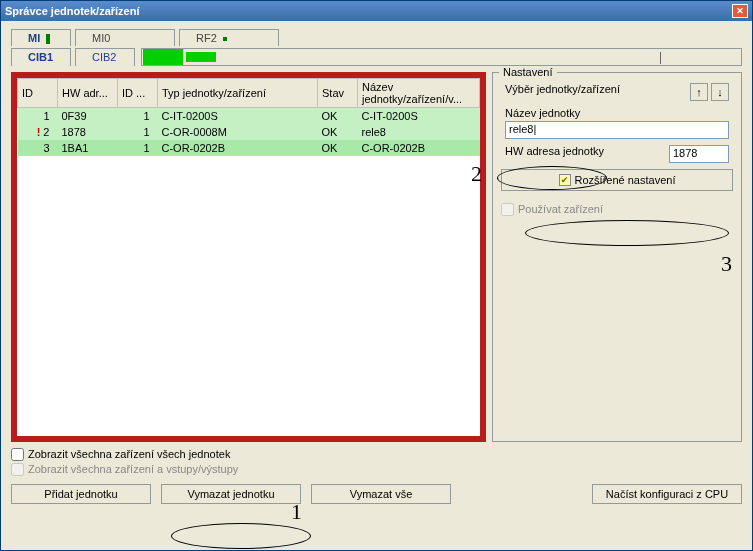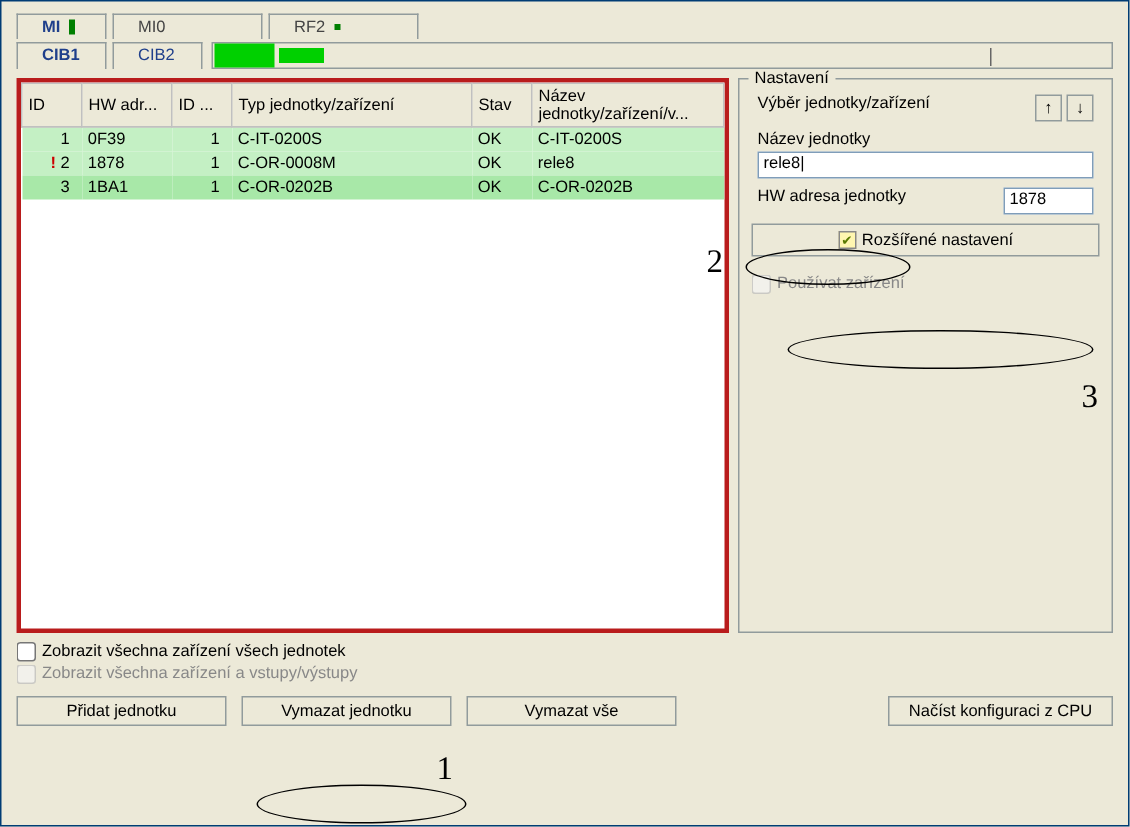--- a/index.html
+++ b/index.html
@@ -12,21 +12,21 @@
   .tabs-row { display: flex; margin-bottom: 2px; }
   .tab { border: 1px solid #919b9c; background: #ece9d8; padding: 2px 16px; margin-right: 4px; border-bottom: none; color: #1f3f8b; font-weight: bold; min-width: 60px; text-align: left; }
   .tab.inactive { color: #444; font-weight: normal; }
   .bar-area { flex: 1; border: 1px solid #919b9c; background: #ece9d8; height: 18px; margin-left: 2px; position:relative; display:flex; align-items:center; }
   .bar-green { background: #00d000; height: 10px; margin: 2px; }
   .bar-green2 { background: #00d000; height: 16px; margin: 1px; }
   .tick { width:1px; height:12px; background:#666; position:absolute; right:80px; top:3px; }
   .row2 .tab { font-weight: bold; color: #1f3f8b; }
   .small-green { display:inline-block; width:4px; height:10px; background:#007f00; vertical-align:middle; margin-left:6px;}
   .main-area { display: flex; margin-top: 6px; }
-  .table-wrap { flex: 1; border: 3px solid #b91c1c; background: #fff; height: 370px; overflow: hidden; }
+  .table-wrap { flex: 1; border: 6px solid #b91c1c; background: #fff; height: 370px; overflow: hidden; }
   table { border-collapse: collapse; width: 100%; }
   th { background: #ece9d8; border: 1px solid #c0c0c0; padding: 2px 4px; text-align: left; font-weight: normal; color: #000; }
   td { padding: 2px 4px; border-bottom: 0; }
   tr.row-green td { background: #c4f0c4; }
   tr.row-sel td { background: #a8e8a8; }
   td.r { text-align: right; padding-right: 8px; }
   .warn-icon { color: #c00; font-weight: bold; }
   .side-panel { width: 250px; margin-left: 6px; border: 1px solid #919b9c; padding: 4px 8px 8px 8px; position: relative; height: 370px; }
   .side-panel .legend { position: absolute; top: -7px; left: 6px; background: #ece9d8; padding: 0 4px; }
   .field-row { margin: 6px 4px; }
@@ -46,20 +46,24 @@
   .btn { border:1px solid #919b9c; background:#ece9d8; padding: 3px 0; width:140px; text-align:center; }
   .btn.wide { width:150px; }
   .annot { position:absolute; font-family: serif; font-size:22px; color:#000; pointer-events:none; }
   .oval { position:absolute; border:1.5px solid #000; border-radius:50%; pointer-events:none; }
   .clearfix::after{content:"";display:table;clear:both;}
 </style>
 </head>
 <body>
 
 <div class="window">
+  <div class="titlebar">
+    <span class="title">Správce jednotek/zařízení</span>
+    <div class="close-btn">✕</div>
+  </div>
 
   <div class="content">
 
     <div class="tabs-row">
       <div class="tab"><span>MI</span><span class="small-green"></span></div>
       <div class="tab inactive" style="min-width:100px">MI0</div>
       <div class="tab inactive" style="min-width:100px"><span>RF2</span><span class="small-green" style="height:4px;"></span></div>
     </div>
 
     <div class="tabs-row row2">

